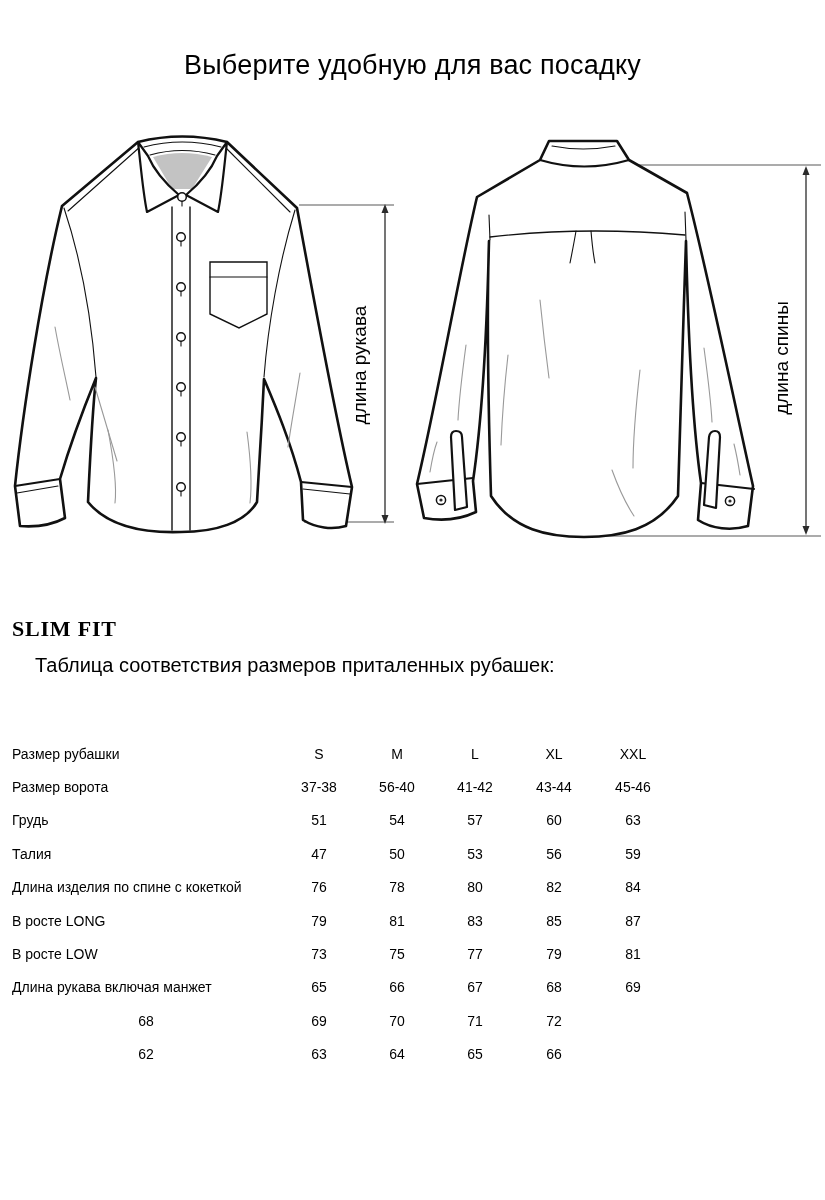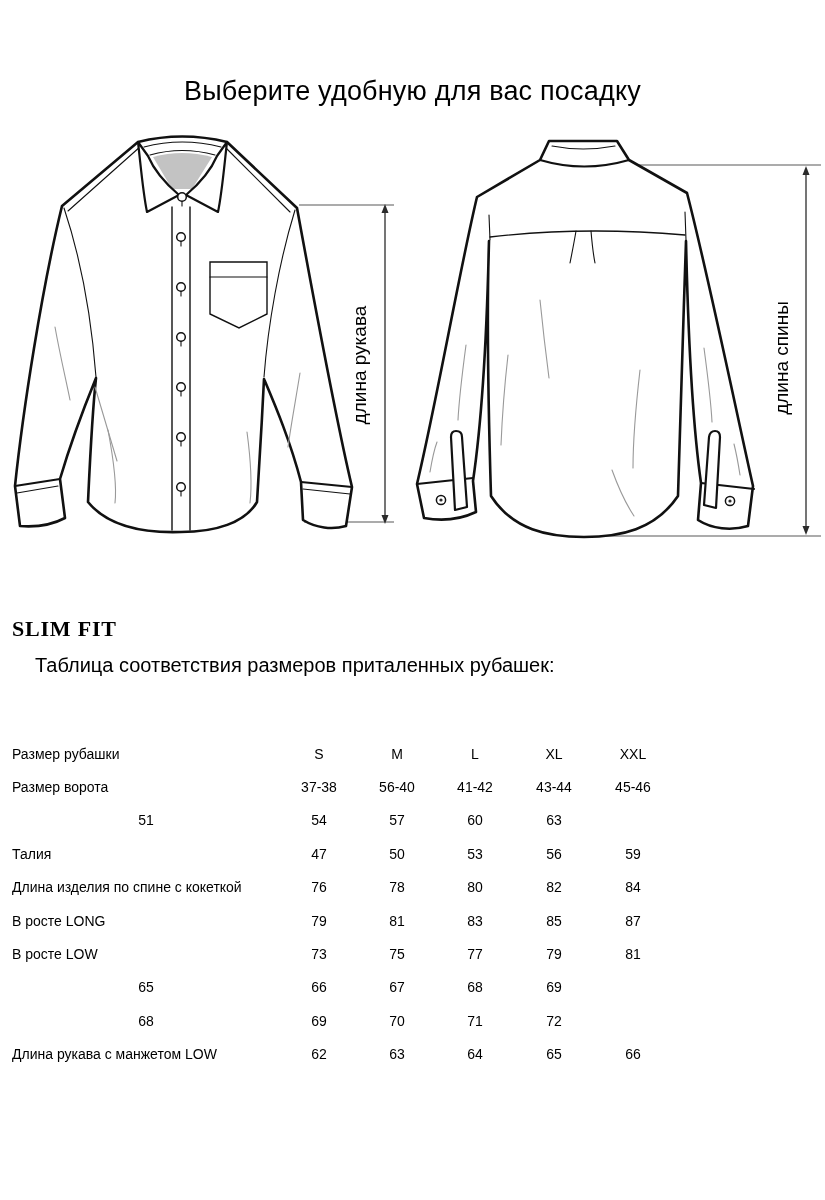--- a/index.html
+++ b/index.html
@@ -10,21 +10,21 @@
     --collar:#c3c3c3;
   }
   *{margin:0;padding:0;box-sizing:border-box;}
   html,body{background:#ffffff;}
   body{
     width:825px;height:1200px;position:relative;overflow:hidden;
     font-family:"Liberation Sans", sans-serif;color:#000;
   }
   .page-title{
     position:absolute;top:50px;left:0;width:825px;
-    text-align:center;font-size:27px;font-weight:400;letter-spacing:0.2px;margin-top:26px;
+    text-align:center;font-size:27px;font-weight:400;letter-spacing:0.2px;
   }
   .figure{position:absolute;}
   #front-fig{left:8px;top:130px;}
   #back-fig{left:403px;top:130px;}
 
   
   .sil{fill:#ffffff;stroke:var(--line);stroke-width:2.6;stroke-linejoin:round;}
   .ln{fill:none;stroke:var(--line);stroke-width:1.4;stroke-linecap:round;}
   .ln2{fill:none;stroke:var(--line);stroke-width:2.1;stroke-linecap:round;}
   .thin{fill:none;stroke:var(--line);stroke-width:1.1;stroke-linecap:round;}
@@ -220,20 +220,21 @@
     </div>
     <div class="trow">
       <div class="tlabel">Размер ворота</div>
       <div class="tcell">37-38</div>
       <div class="tcell">56-40</div>
       <div class="tcell">41-42</div>
       <div class="tcell">43-44</div>
       <div class="tcell">45-46</div>
     </div>
     <div class="trow">
+      <div class="tlabel">Грудь</div>
       <div class="tcell">51</div>
       <div class="tcell">54</div>
       <div class="tcell">57</div>
       <div class="tcell">60</div>
       <div class="tcell">63</div>
     </div>
     <div class="trow">
       <div class="tlabel">Талия</div>
       <div class="tcell">47</div>
       <div class="tcell">50</div>
@@ -259,34 +260,34 @@
     </div>
     <div class="trow">
       <div class="tlabel">В росте LOW</div>
       <div class="tcell">73</div>
       <div class="tcell">75</div>
       <div class="tcell">77</div>
       <div class="tcell">79</div>
       <div class="tcell">81</div>
     </div>
     <div class="trow">
+      <div class="tlabel">Длина рукава включая манжет</div>
       <div class="tcell">65</div>
       <div class="tcell">66</div>
       <div class="tcell">67</div>
       <div class="tcell">68</div>
       <div class="tcell">69</div>
     </div>
     <div class="trow">
       <div class="tcell">68</div>
       <div class="tcell">69</div>
       <div class="tcell">70</div>
       <div class="tcell">71</div>
       <div class="tcell">72</div>
     </div>
     <div class="trow">
-      <div class="tlabel">Длина рукава с манжетом LOW</div>
       <div class="tcell">62</div>
       <div class="tcell">63</div>
       <div class="tcell">64</div>
       <div class="tcell">65</div>
       <div class="tcell">66</div>
     </div>
   </div>
 
 </body></html>

